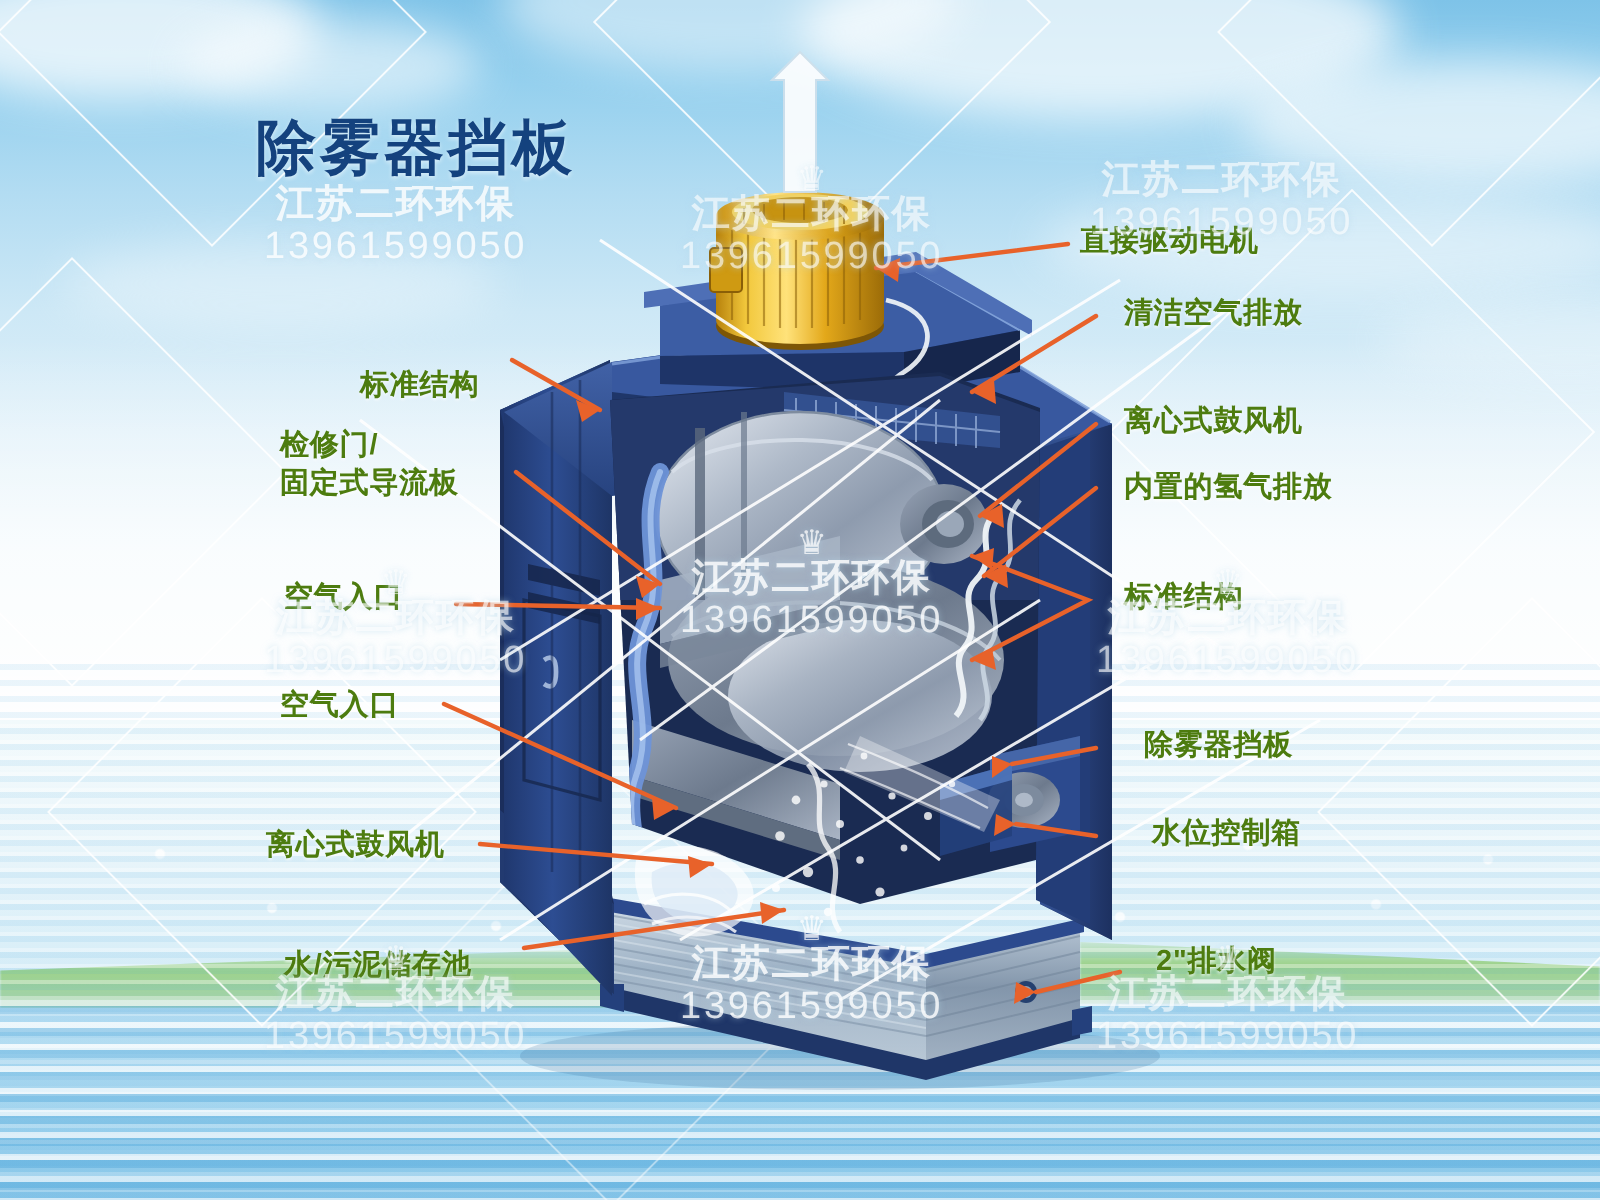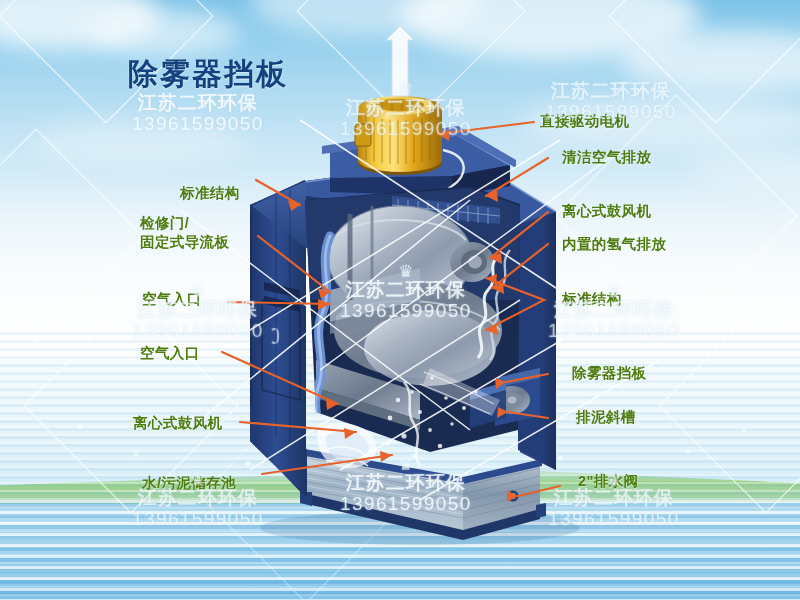--- a/index.html
+++ b/index.html
@@ -497,21 +497,21 @@
   <div class="label" style="left:140px;top:344px;">空气入口</div>
   <div class="label" style="left:133px;top:414px;">离心式鼓风机</div>
   <div class="label" style="left:142px;top:474px;">水/污泥储存池</div>
 
   <div class="label" style="left:540px;top:112px;">直接驱动电机</div>
   <div class="label" style="left:562px;top:148px;">清洁空气排放</div>
   <div class="label" style="left:562px;top:202px;">离心式鼓风机</div>
   <div class="label" style="left:562px;top:235px;">内置的氢气排放</div>
   <div class="label" style="left:562px;top:290px;">标准结构</div>
   <div class="label" style="left:572px;top:364px;">除雾器挡板</div>
-  <div class="label" style="left:576px;top:408px;">排泥斜槽</div>
+  <div class="label" style="left:576px;top:408px;">水位控制箱</div>
   <div class="label" style="left:578px;top:472px;">2"排水阀</div>
 
   <div id="wm-layer">
       <div class="wm" style="left: 132px; top: 92px;">
         <span class="wm-name">江苏二环环保</span>
         <span class="wm-phone">13961599050</span>
       </div>
       <div class="wm dim" style="left: 340px; top: 80px;">
         <span class="wm-crown">♛</span>
         <span class="wm-name">江苏二环环保</span>

